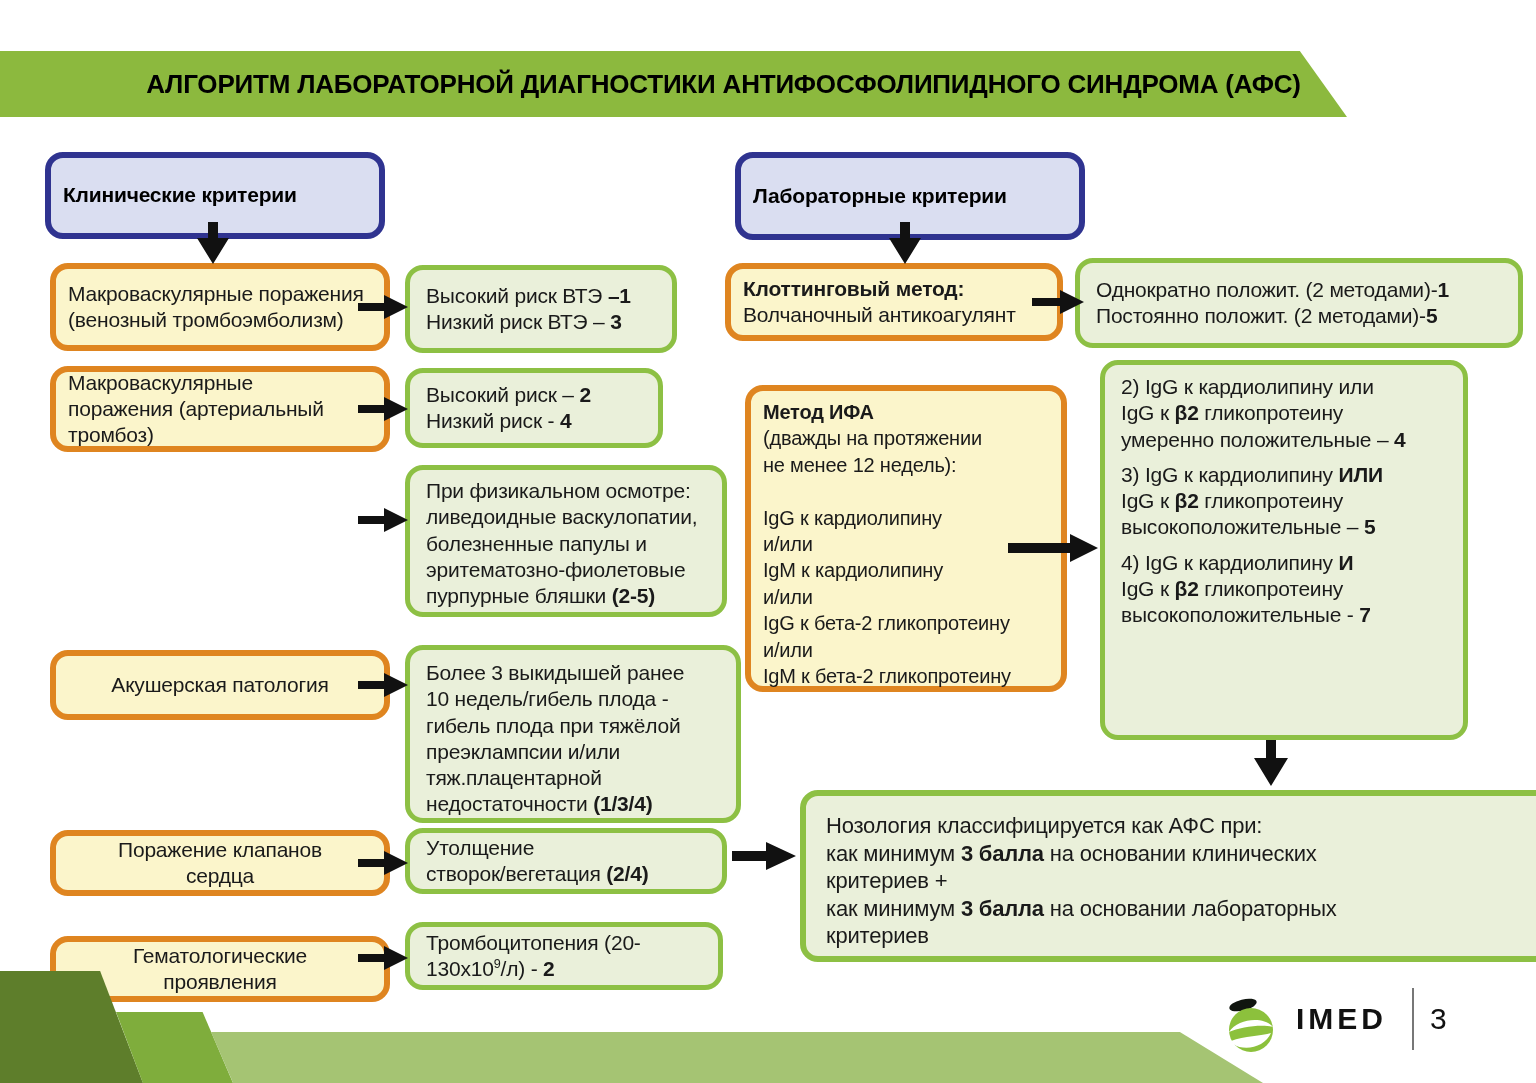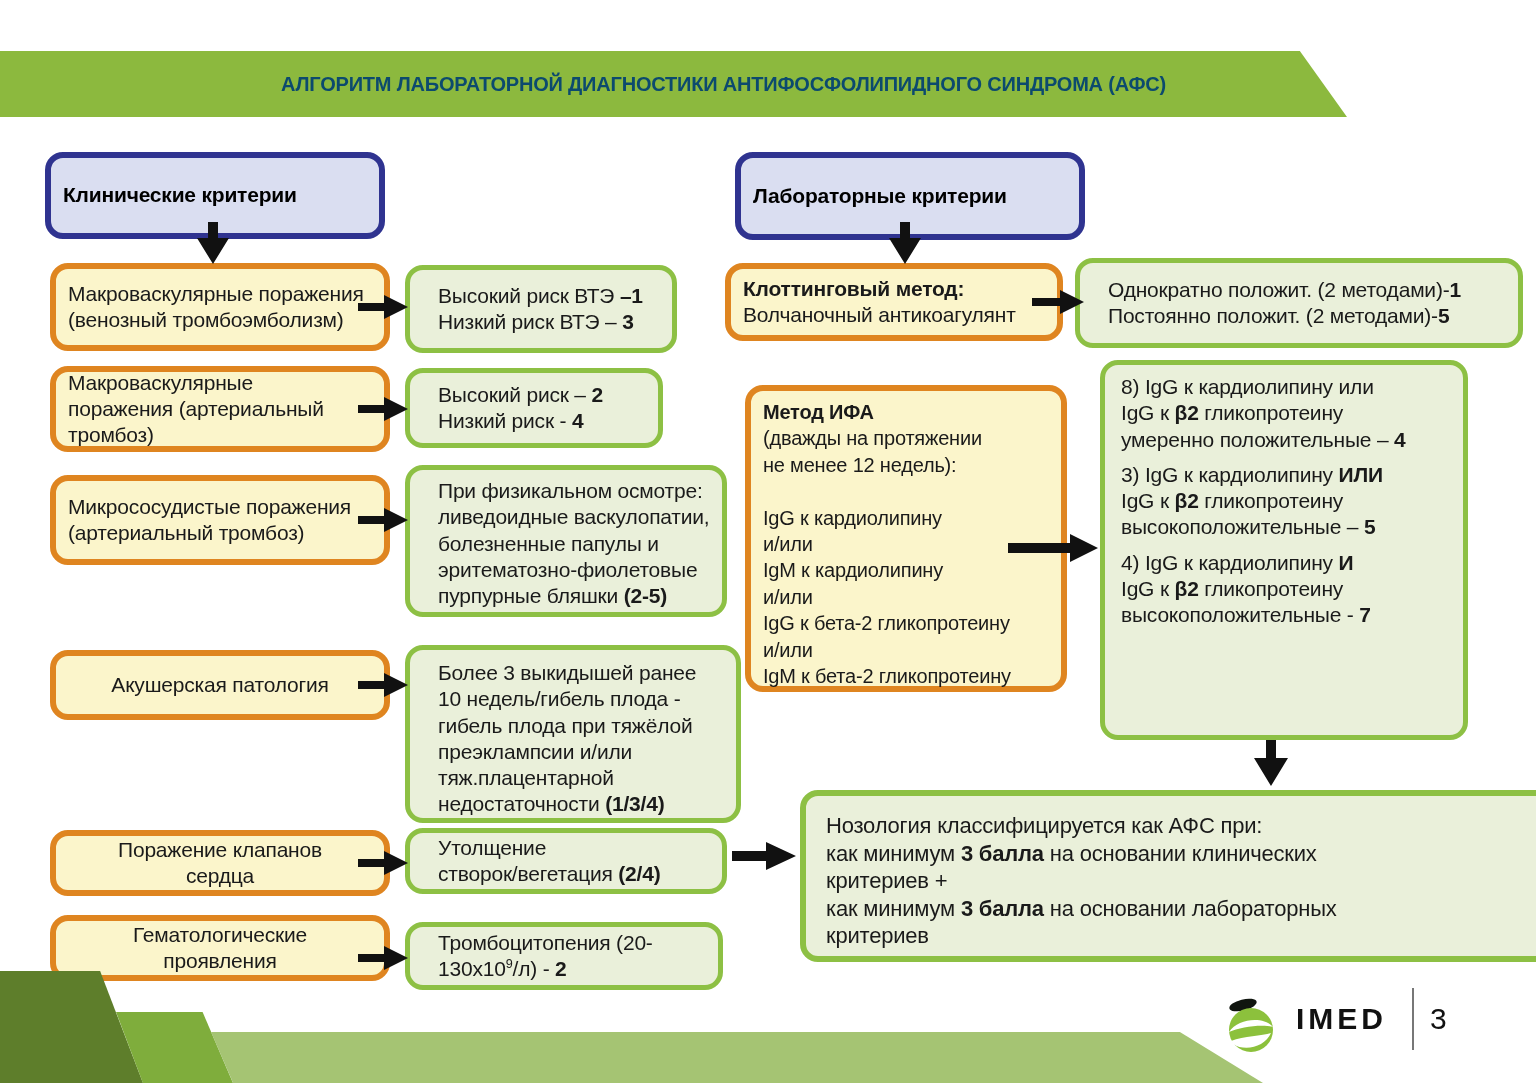--- a/index.html
+++ b/index.html
@@ -1,29 +1,29 @@
 <!DOCTYPE html>
 <html><head>
 <meta charset="utf-8">
 <style>
   html,body{margin:0;padding:0;background:#ffffff;}
   .page{position:relative;width:1536px;height:1083px;background:#ffffff;overflow:hidden;
         font-family:"Liberation Sans","DejaVu Sans",sans-serif;color:#1a1a1a;}
   .banner{position:absolute;left:0;top:51px;width:1347px;height:66px;background:#8cb93e;
           clip-path:polygon(0 0,96.5% 0,100% 100%,0 100%);
           display:flex;align-items:center;justify-content:center;}
-  .banner .title{font-size:20px;font-weight:bold;color:#0c4a6e;padding-left:100px;letter-spacing:-0.2px;}
+  .banner .title{font-size:26px;font-weight:bold;color:#000000;padding-left:100px;letter-spacing:-0.2px;}
   .box{position:absolute;box-sizing:border-box;border-radius:18px;display:flex;flex-direction:column;
        justify-content:center;font-size:21px;line-height:1.25;letter-spacing:-0.2px;white-space:pre-line;}
   .orange{background:#fbf5cb;border:6px solid #df8520;}
   .green{background:#eaf0da;border:5px solid #8dc044;}
   .blue{background:#dadef1;border:6px solid #2f3390;}
   .hdr{font-weight:bold;font-size:21px;color:#000;}
   .pl{padding-left:12px;padding-right:6px;}
-  .pl2{padding-left:28px;padding-right:8px;}
+  .pl2{padding-left:16px;padding-right:8px;}
   .ctr{text-align:center;}
   .topAl{justify-content:flex-start;}
   .b{font-weight:bold;}
   .sup{vertical-align:super;font-size:0.6em;line-height:0;}
   .arr{position:absolute;z-index:5;}
   .arr polygon{fill:#111111;}
   .band{position:absolute;}
   .para{margin:0 0 9px 0;}
   .para:last-child{margin-bottom:0;}
   .footer-logo{position:absolute;display:flex;align-items:flex-start;}
@@ -72,24 +72,20 @@
 тромбоз)</span></span>
   </div>
   <svg class="arr" style="left:358px;top:394px;" width="50" height="30">
       <polygon points="0,11 26,11 26,3 50,15 26,27 26,19 0,19"></polygon>
     </svg>
   <div class="box green pl2" style="left:405px;top:368px;width:258px;height:80px;">
     <span><span>Высокий риск – </span><span class="b">2</span><span>
 Низкий риск - </span><span class="b">4</span></span>
   </div>
 
-  <div class="box orange pl" style="left:50px;top:475px;width:340px;height:90px;">
-    <span><span>Микрососудистые поражения
-(артериальный тромбоз)</span></span>
-  </div>
   <svg class="arr" style="left:358px;top:505px;" width="50" height="30">
       <polygon points="0,11 26,11 26,3 50,15 26,27 26,19 0,19"></polygon>
     </svg>
   <div class="box green pl2 topAl" style="left:405px;top:465px;width:322px;height:152px;padding-top:8px;">
     <span><span>При физикальном осмотре:
 ливедоидные васкулопатии,
 болезненные папулы и
 эритематозно-фиолетовые
 пурпурные бляшки </span><span class="b">(2-5)</span></span>
   </div>
@@ -114,21 +110,21 @@
 сердца</span></span>
   </div>
   <svg class="arr" style="left:358px;top:848px;" width="50" height="30">
       <polygon points="0,11 26,11 26,3 50,15 26,27 26,19 0,19"></polygon>
     </svg>
   <div class="box green pl2" style="left:405px;top:828px;width:322px;height:66px;">
     <span><span>Утолщение
 створок/вегетация </span><span class="b">(2/4)</span></span>
   </div>
 
-  <div class="box orange ctr" style="left:50px;top:915px;width:340px;height:66px;">
+  <div class="box orange ctr" style="left:50px;top:936px;width:340px;height:66px;">
     <span><span>Гематологические
 проявления</span></span>
   </div>
   <svg class="arr" style="left:358px;top:943px;" width="50" height="30">
       <polygon points="0,11 26,11 26,3 50,15 26,27 26,19 0,19"></polygon>
     </svg>
   <div class="box green pl2" style="left:405px;top:922px;width:318px;height:68px;">
     <span><span>Тромбоцитопения (20-
 130x10</span><span class="sup">9</span><span>/л) - </span><span class="b">2</span></span>
   </div>
@@ -155,21 +151,21 @@
 IgM к кардиолипину
 и/или
 IgG к бета-2 гликопротеину
 и/или
 IgM к бета-2 гликопротеину</span></span>
   </div>
   <svg class="arr" style="left:1008px;top:531px;" width="90" height="34">
       <polygon points="0,12 62,12 62,3 90,17 62,31 62,22 0,22"></polygon>
     </svg>
   <div class="box green topAl" style="left:1100px;top:360px;width:368px;height:380px;padding:9px 8px 6px 16px;">
-    <div class="para"><span>8) IgG к кардиолипину или
+    <div class="para"><span>2) IgG к кардиолипину или
 IgG к </span><span class="b">β2</span><span> гликопротеину
 умеренно положительные – </span><span class="b">4</span></div>
     <div class="para"><span>3) IgG к кардиолипину </span><span class="b">ИЛИ</span><span>
 IgG к </span><span class="b">β2</span><span> гликопротеину
 высокоположительные – </span><span class="b">5</span></div>
     <div class="para"><span>4) IgG к кардиолипину </span><span class="b">И</span><span>
 IgG к </span><span class="b">β2</span><span> гликопротеину
 высокоположительные - </span><span class="b">7</span></div>
   </div>
 

